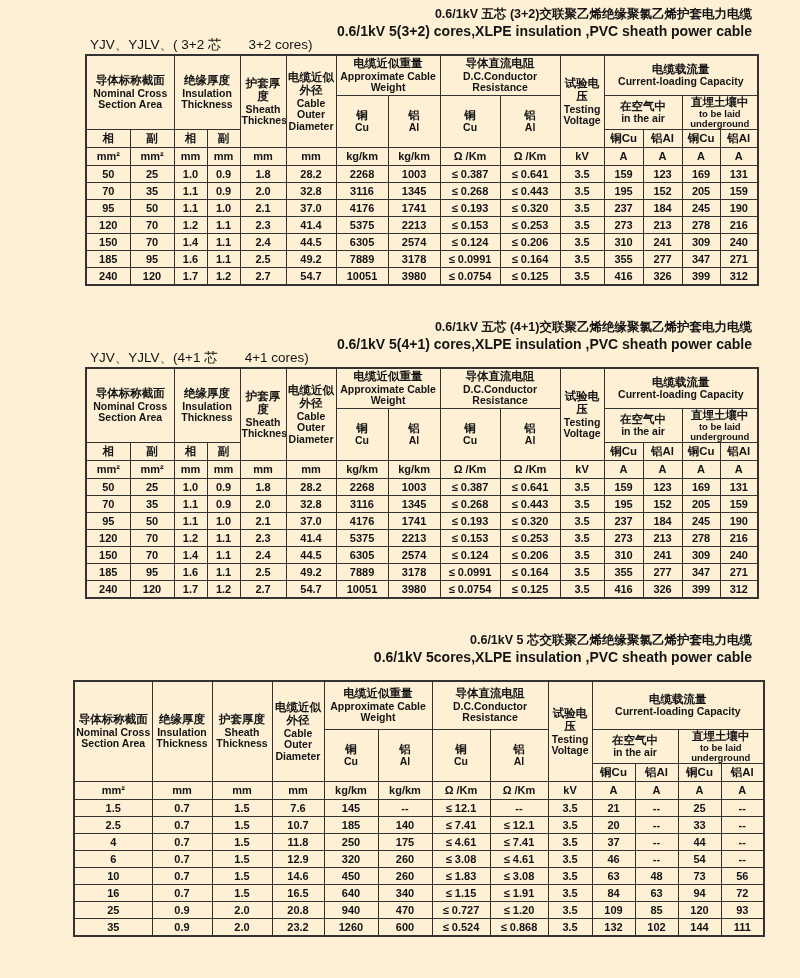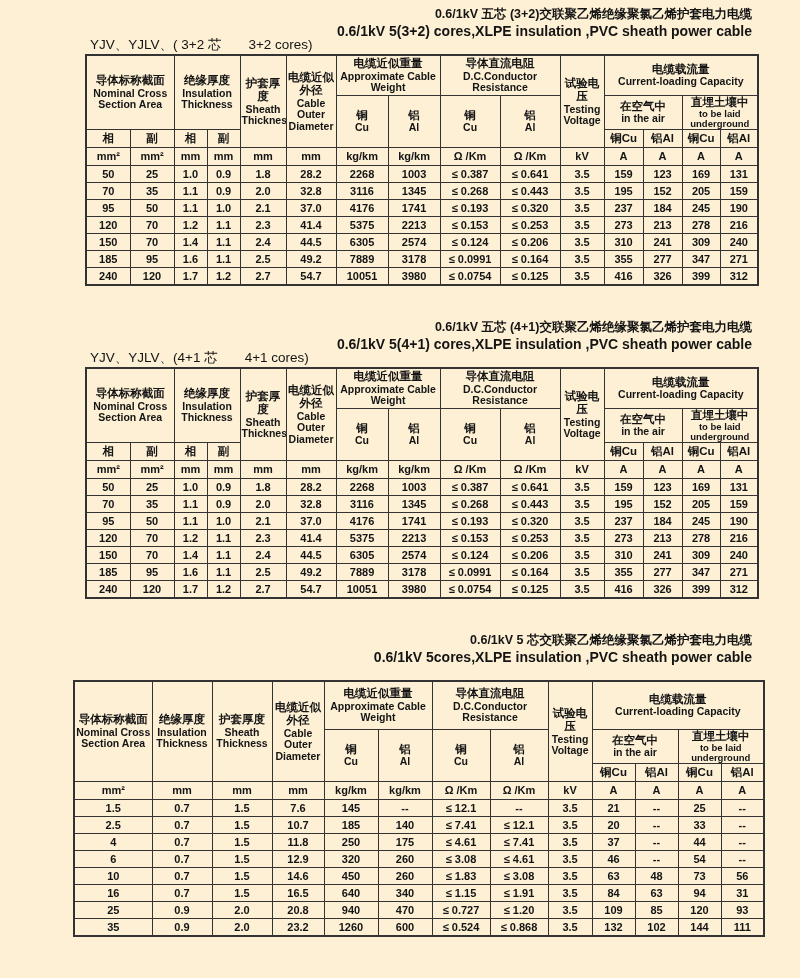--- a/index.html
+++ b/index.html
@@ -719,21 +719,21 @@
             <td>1.5</td>
             <td>16.5</td>
             <td>640</td>
             <td>340</td>
             <td>≤ 1.15</td>
             <td>≤ 1.91</td>
             <td>3.5</td>
             <td>84</td>
             <td>63</td>
             <td>94</td>
-            <td>31</td>
+            <td>72</td>
           </tr>
           <tr>
             <td>25</td>
             <td>0.9</td>
             <td>2.0</td>
             <td>20.8</td>
             <td>940</td>
             <td>470</td>
             <td>≤ 0.727</td>
             <td>≤ 1.20</td>

